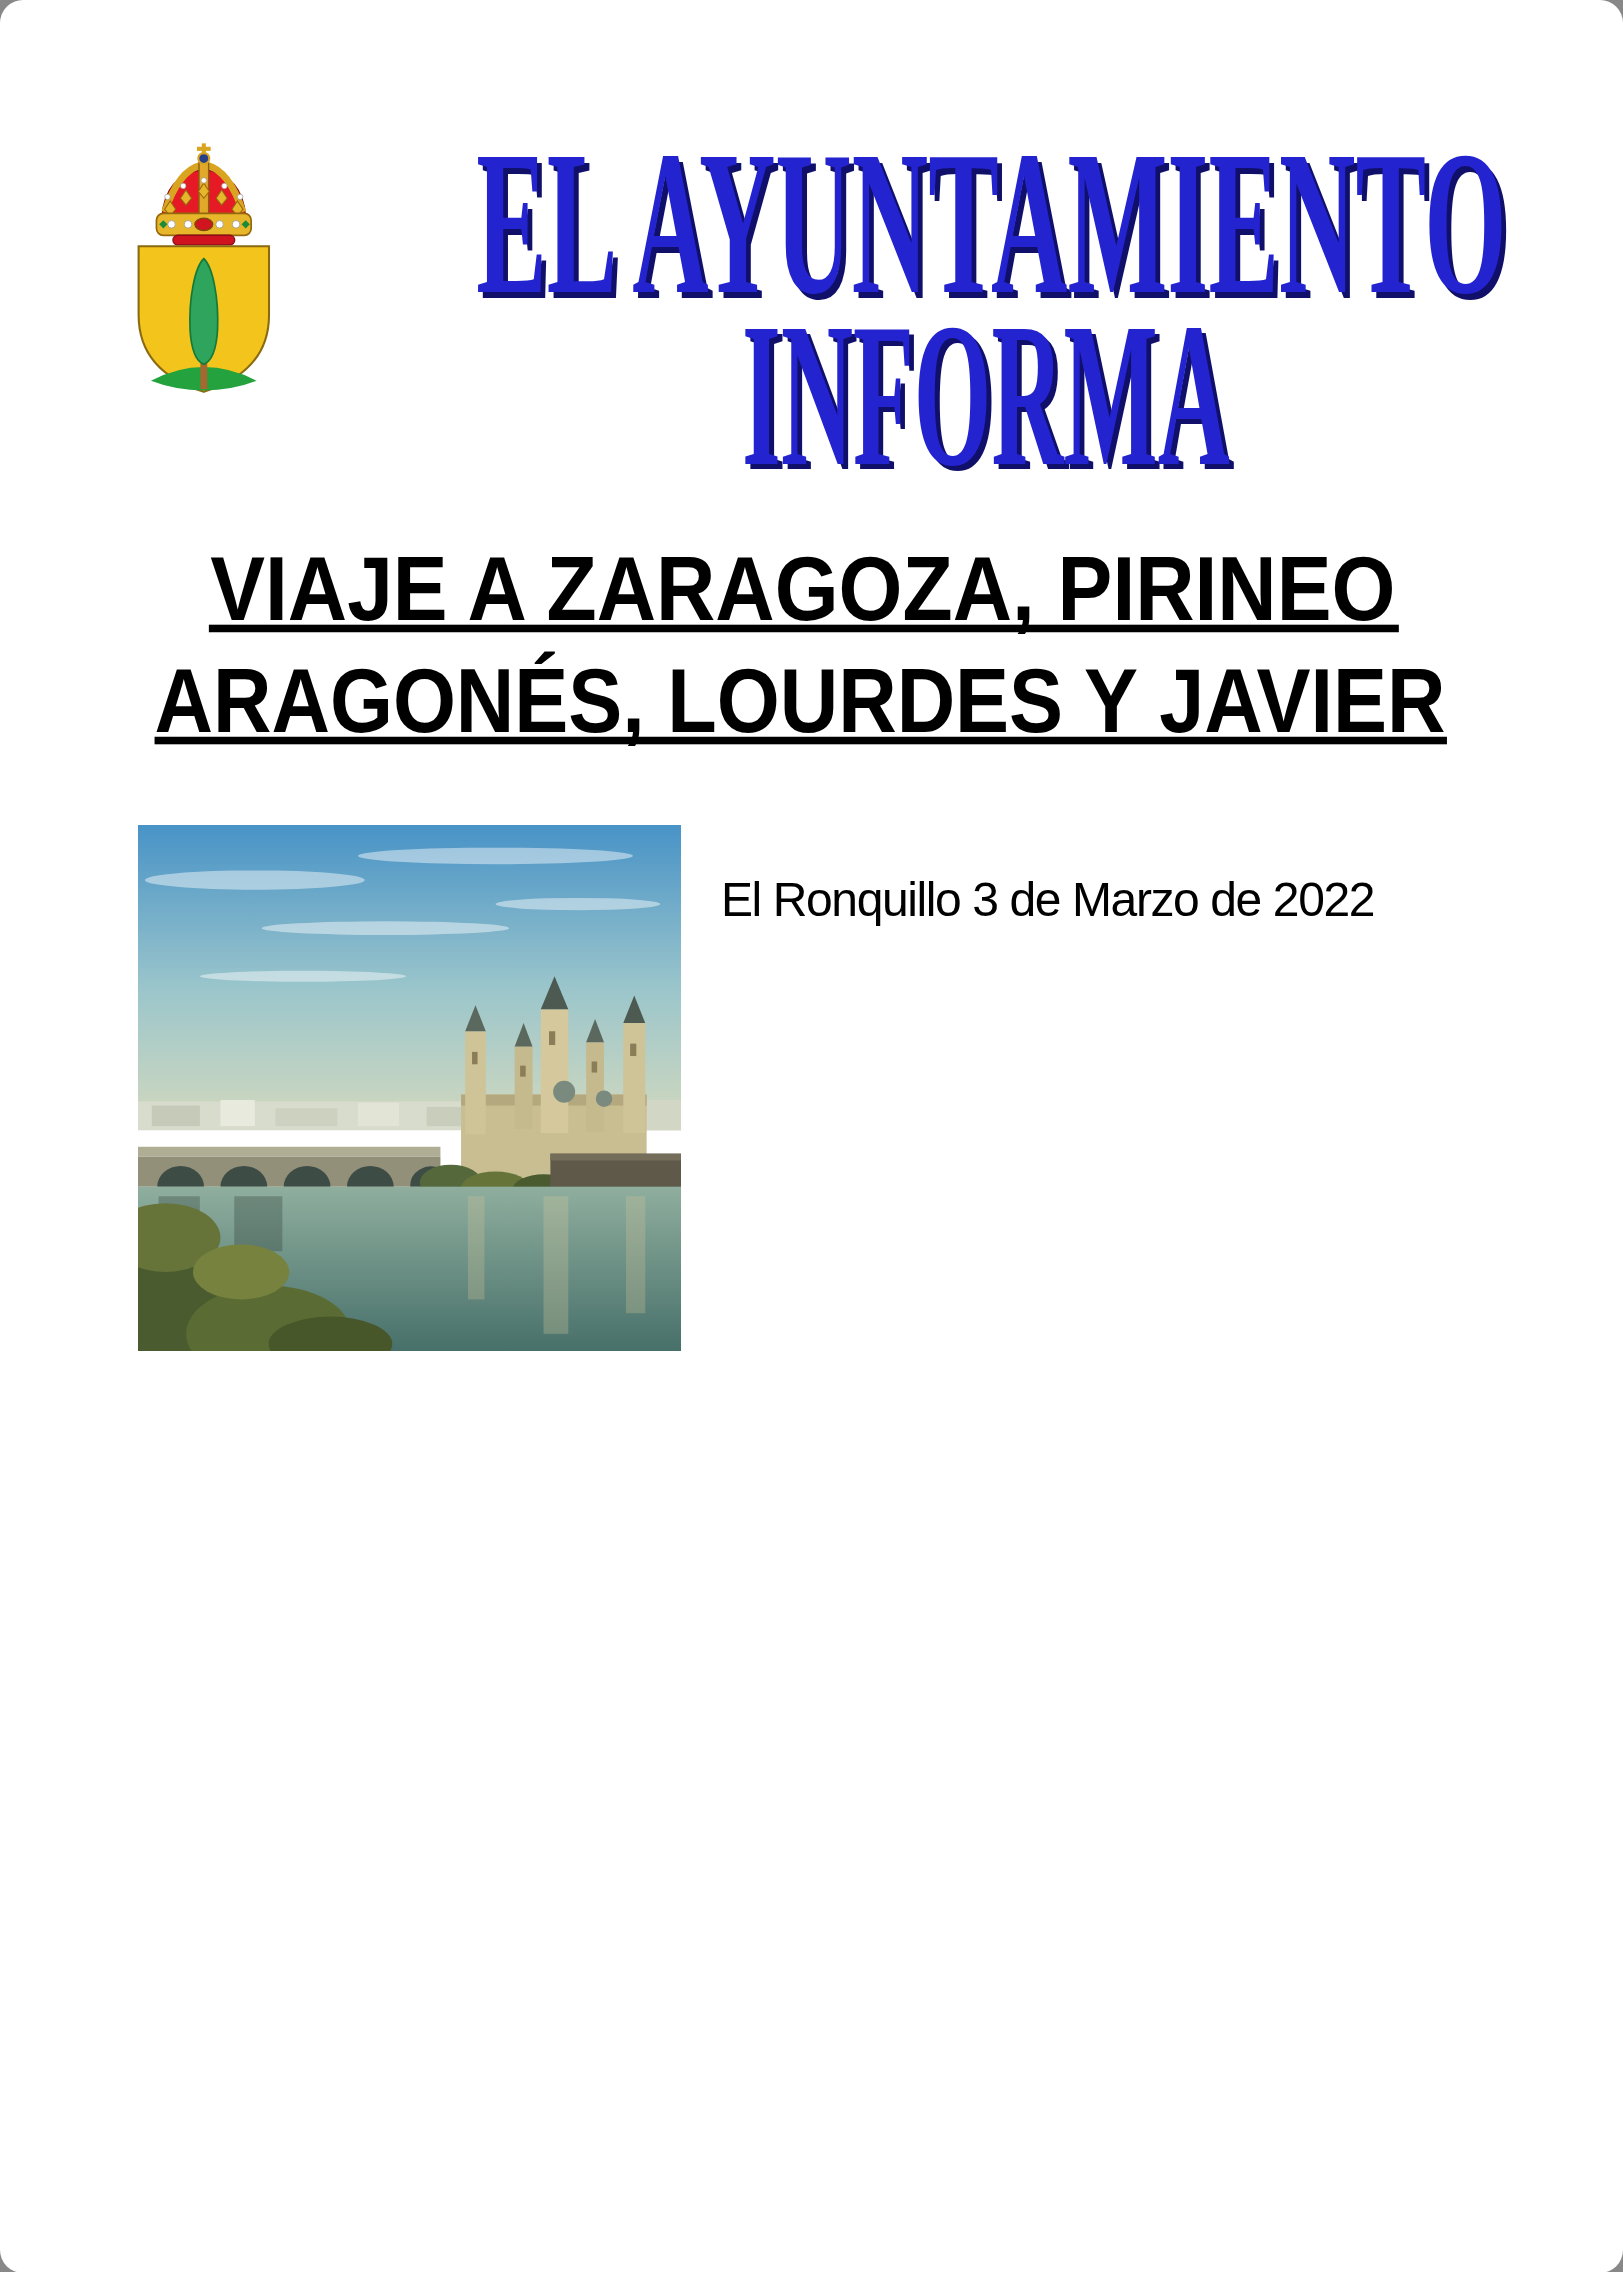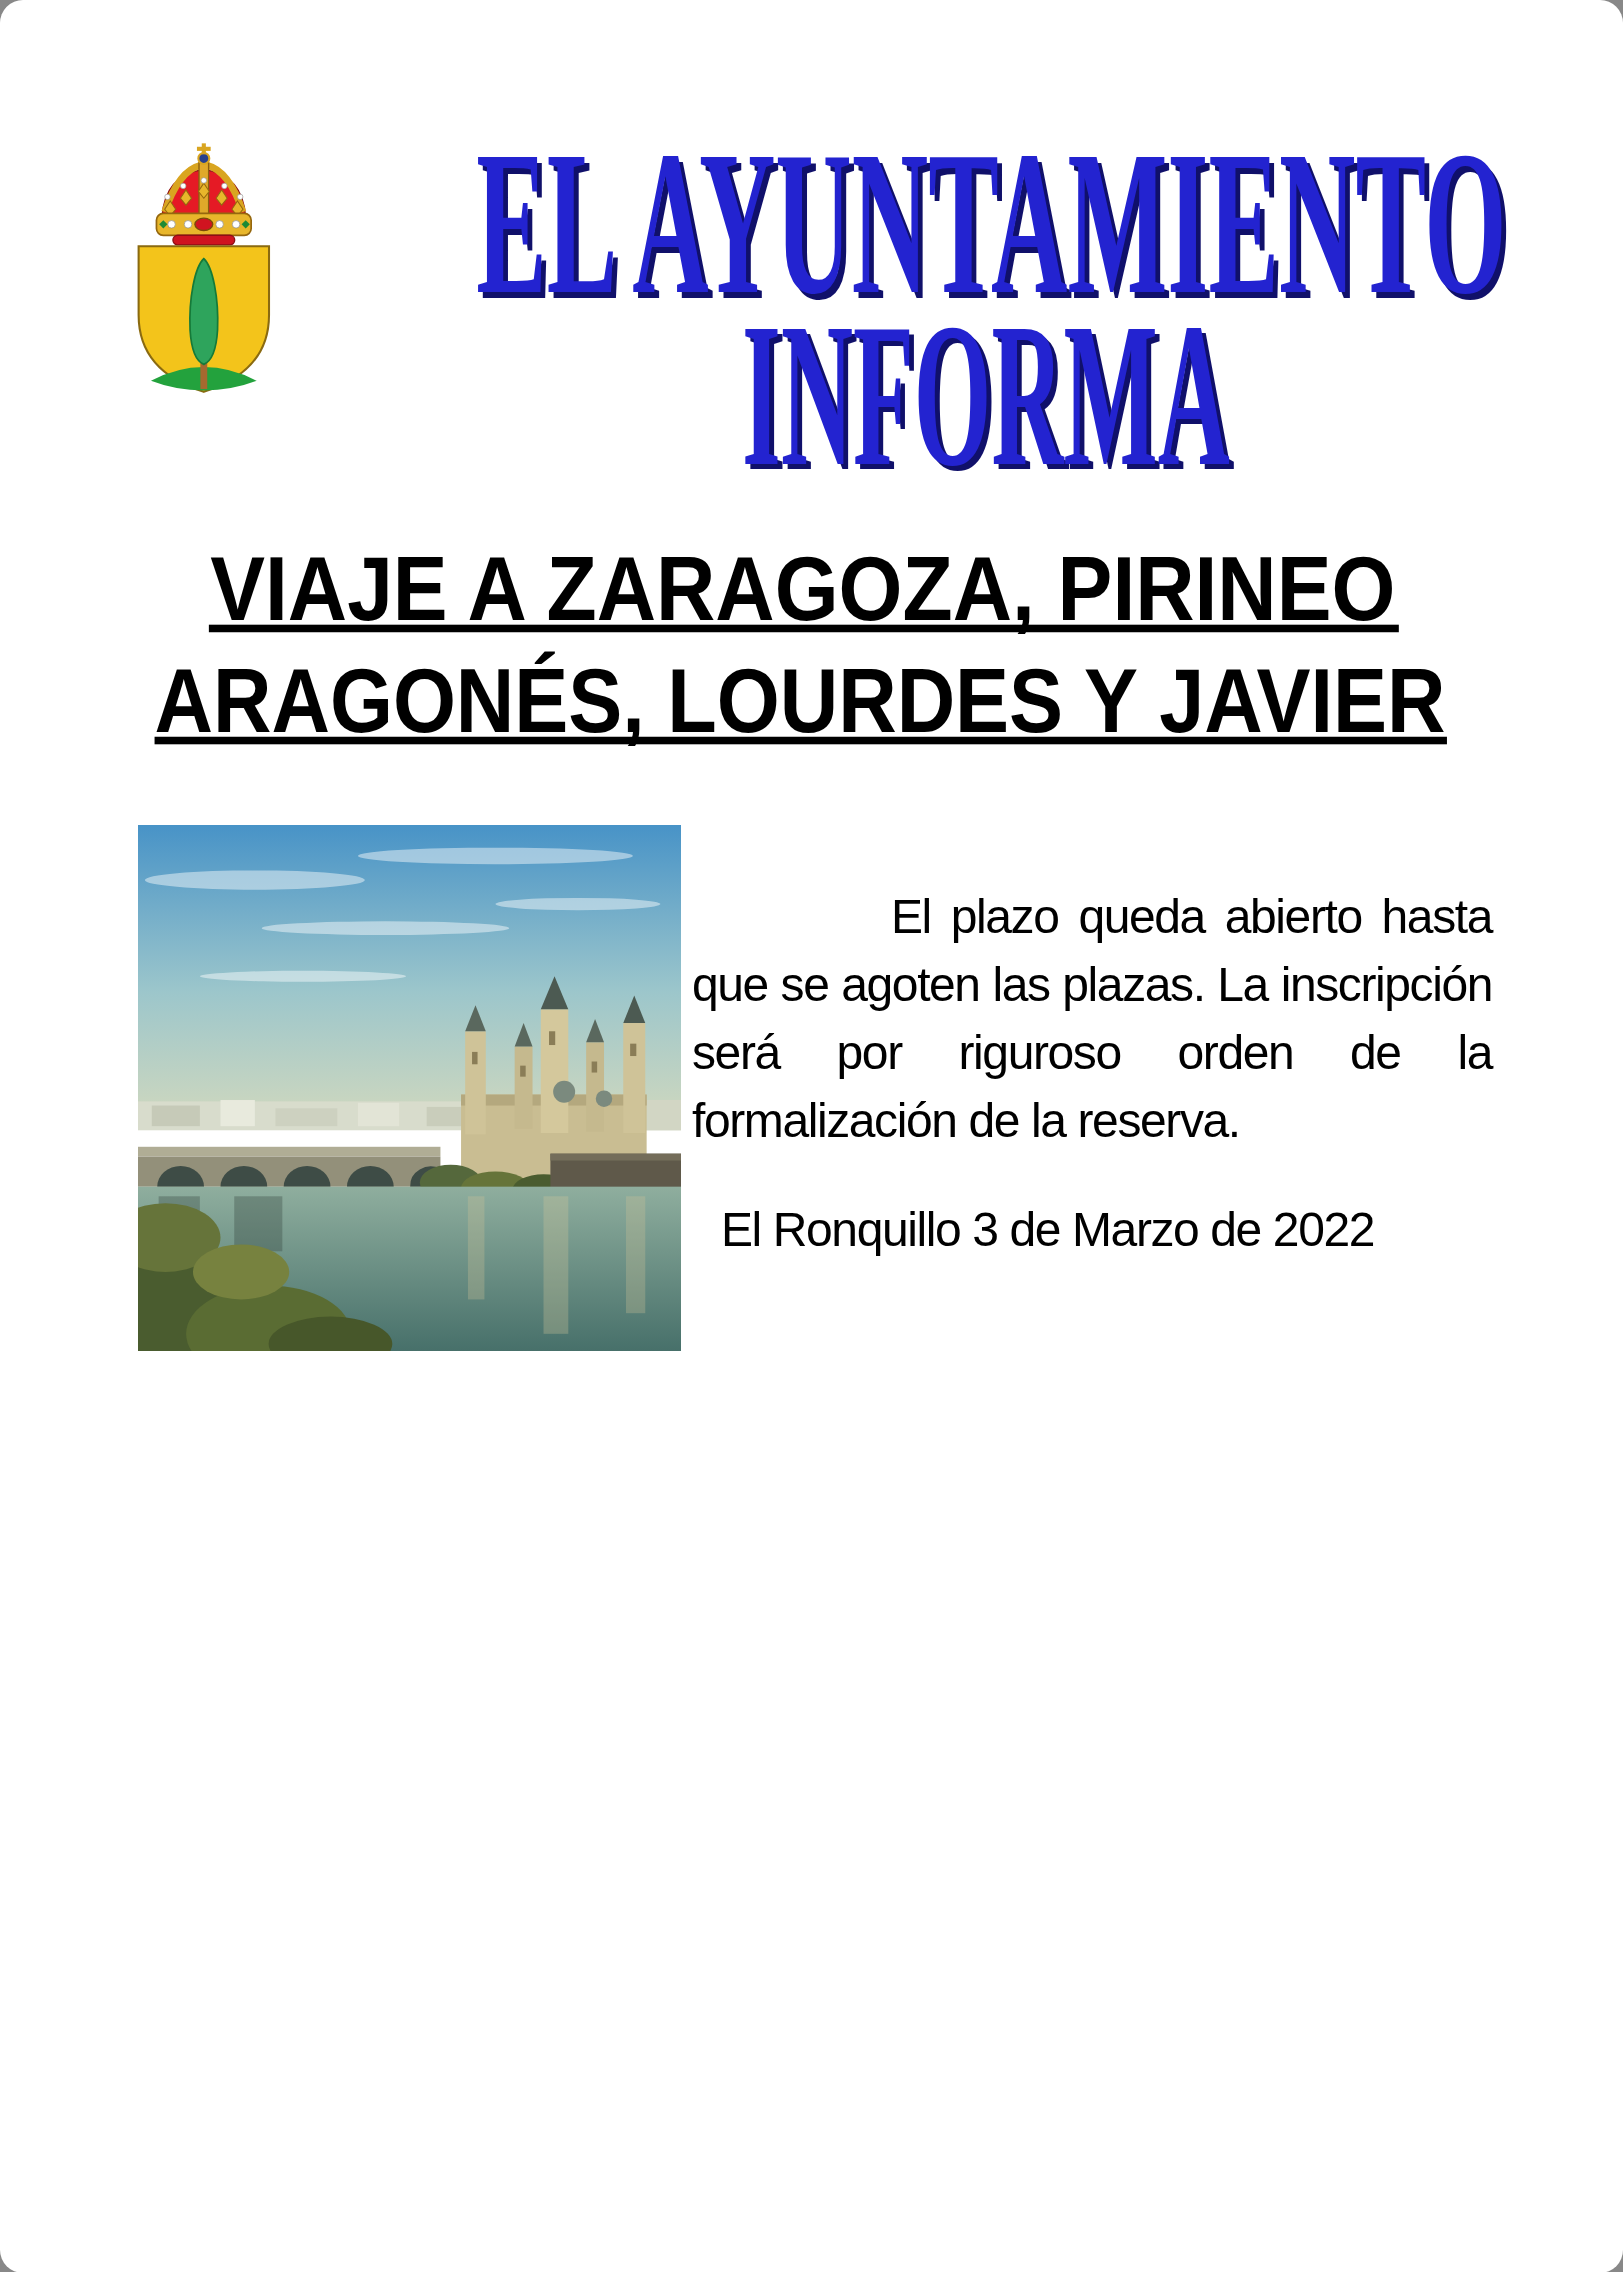--- a/index.html
+++ b/index.html
@@ -173,20 +173,19 @@
         <ellipse cx="60" cy="700" rx="130" ry="90" fill="#4a5c2f"></ellipse>
         <ellipse cx="190" cy="740" rx="120" ry="70" fill="#5a6c33"></ellipse>
         <ellipse cx="40" cy="600" rx="80" ry="50" fill="#66743a"></ellipse>
         <ellipse cx="150" cy="650" rx="70" ry="40" fill="#77823f"></ellipse>
         <ellipse cx="280" cy="755" rx="90" ry="40" fill="#47572a"></ellipse>
       </g>
     </svg>
 
 
 
-    <p class="p3">El plazo queda abierto hasta que se agoten las plazas. La inscripción será por riguroso orden de la formalización de la reserva.</p>
 
 
     <p class="footer-line">El Ronquillo 3 de Marzo de 2022</p>
   </div>
 
 </div>
 
 
 </body></html>

